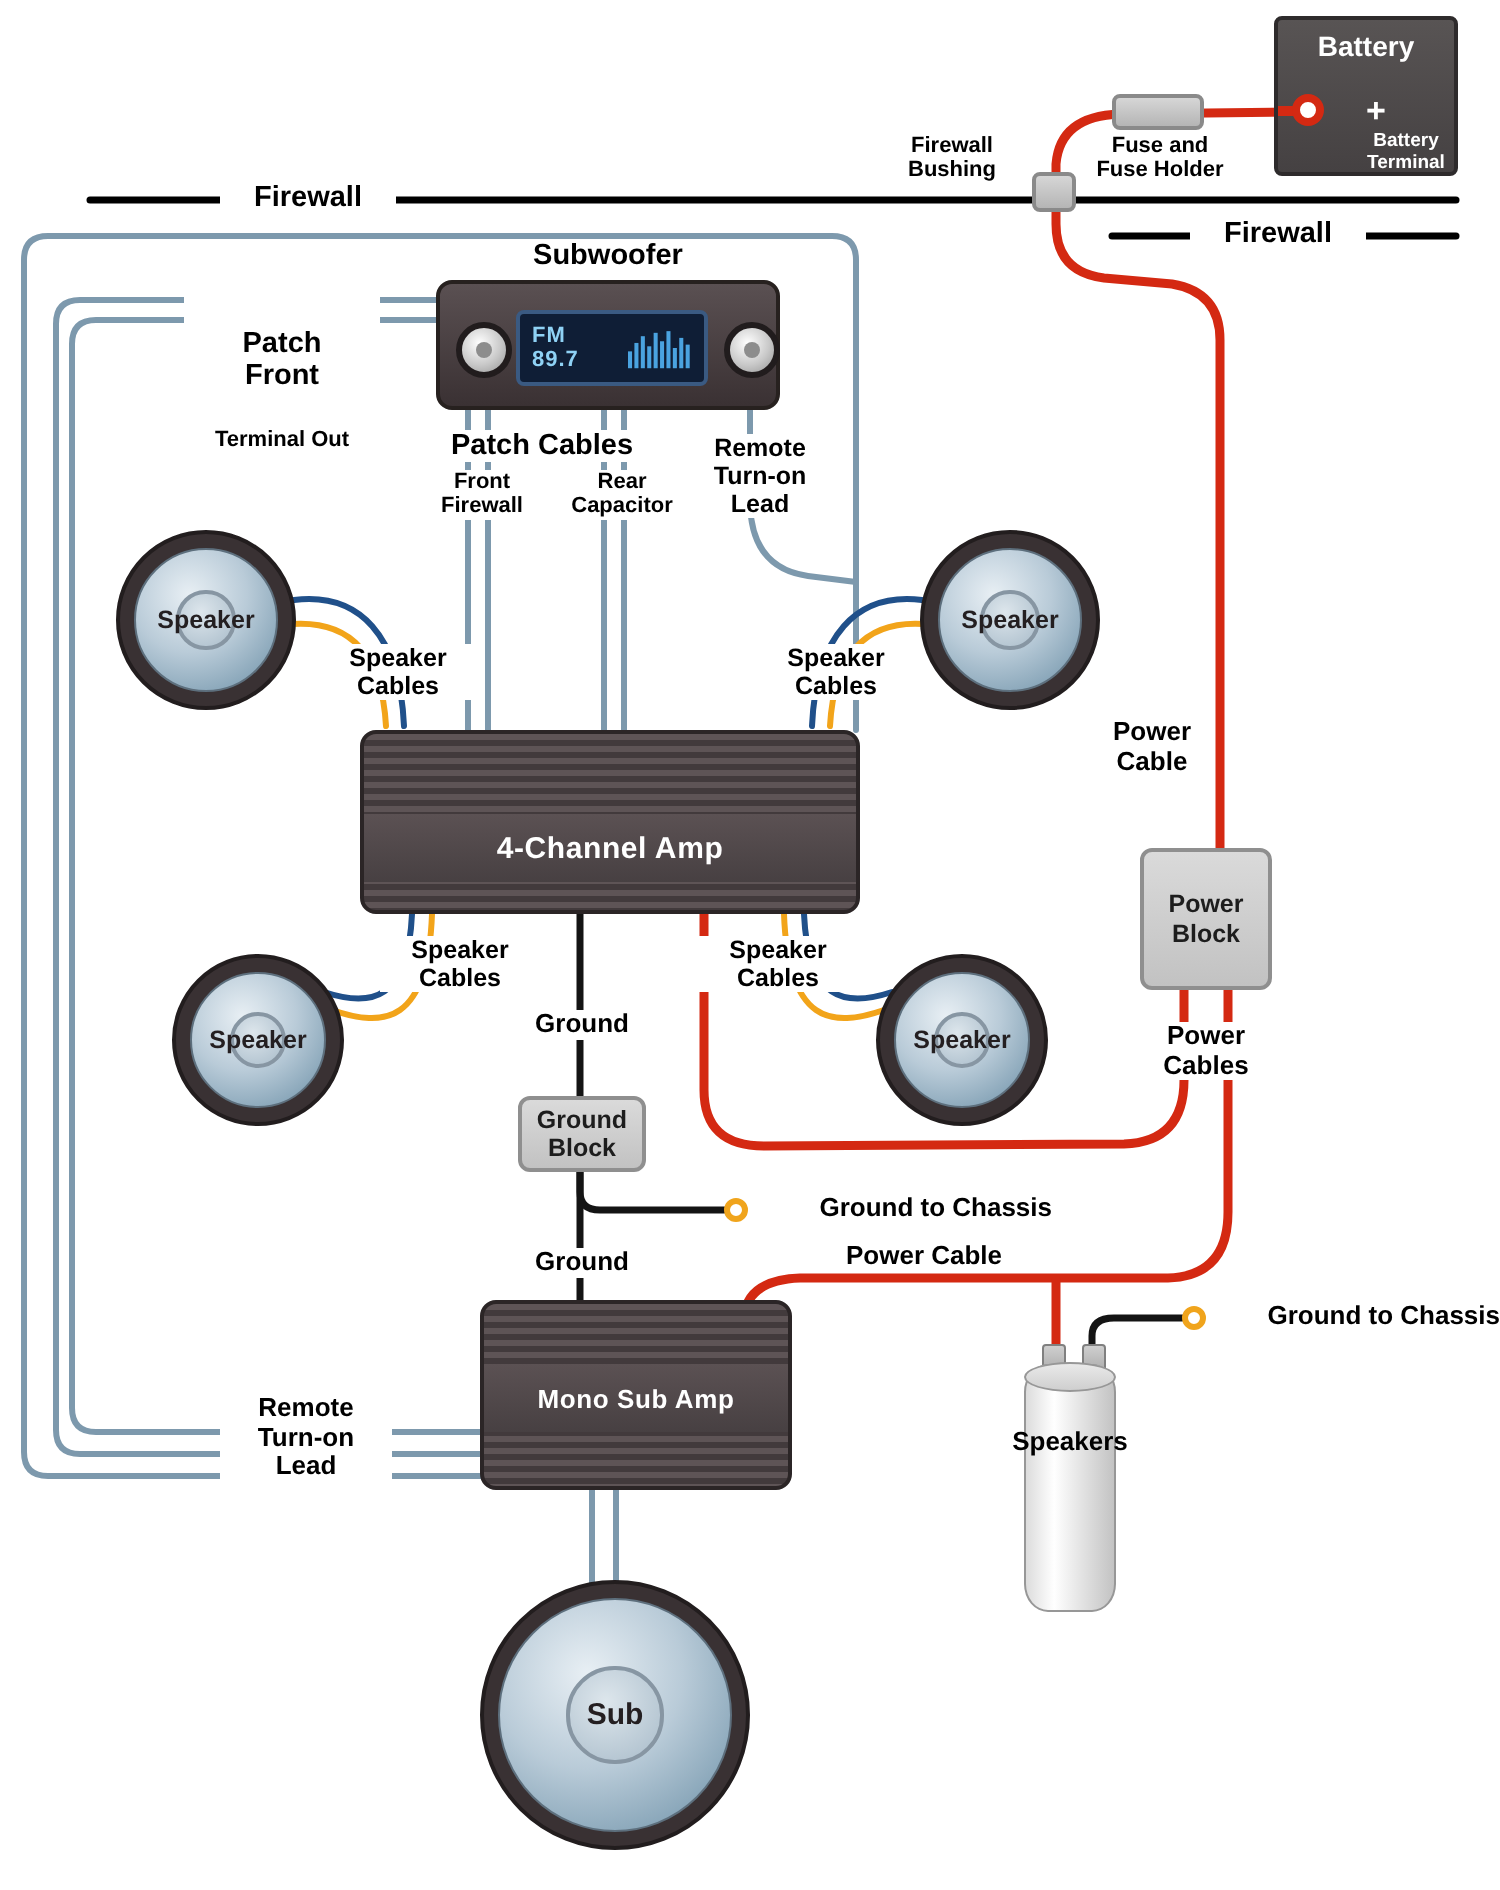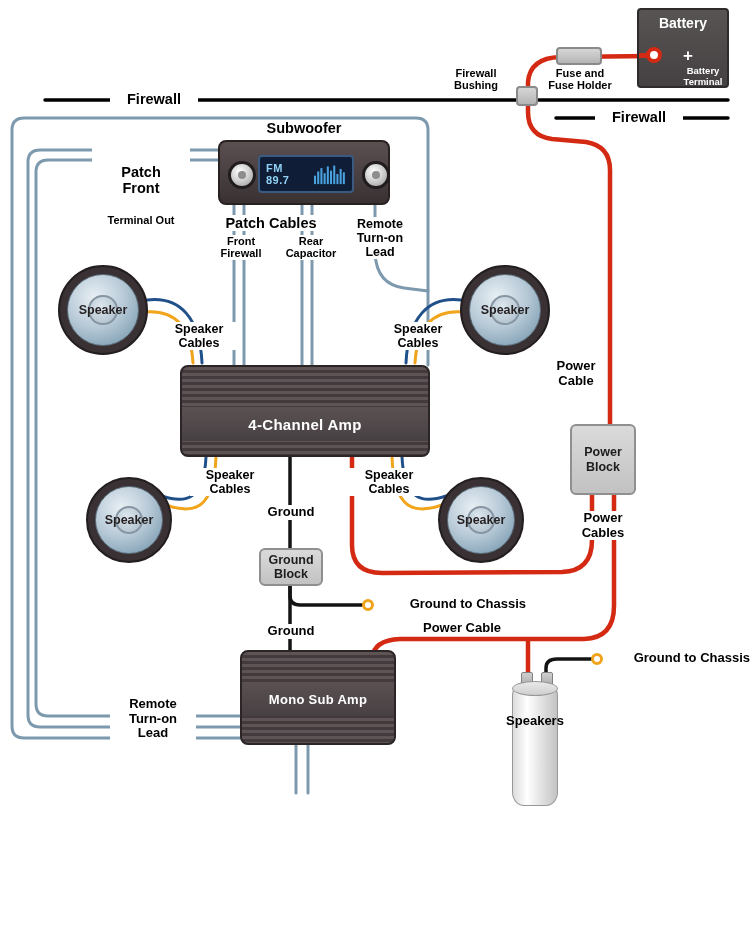--- a/index.html
+++ b/index.html
@@ -184,20 +184,24 @@
       <span style="font-size:13px">Mono Sub Amp</span>
     </div>
   </div>
 
   <div class="capterm" style="left:521px;top:672px;width:10px;height:14px"></div>
   <div class="capterm" style="left:541px;top:672px;width:10px;height:14px"></div>
   <div class="box capacitor" style="left:512px;top:682px;width:46px;height:124px">
     <div class="captop"></div>
   </div>
 
+  <div class="box speaker" style="left:240px;top:790px;width:135px;height:135px">
+    <div class="face"></div>
+    <span class="spklbl" style="font-size:15px">Sub</span>
+  </div>
 
   <div class="ring yellow" style="left:362px;top:599px"></div>
   <div class="ring yellow" style="left:591px;top:653px"></div>
 
   <div class="lbl fs11" style="left:538px;top:67px;width:84px">Fuse and
 Fuse Holder</div>
   <div class="lbl fs11" style="left:436px;top:67px;width:80px">Firewall
 Bushing</div>
   <div class="lbl fs14 bg" style="left:110px;top:91px;width:84px">Firewall</div>
   <div class="lbl fs14 bg" style="left:595px;top:109px;width:84px">Firewall</div>

